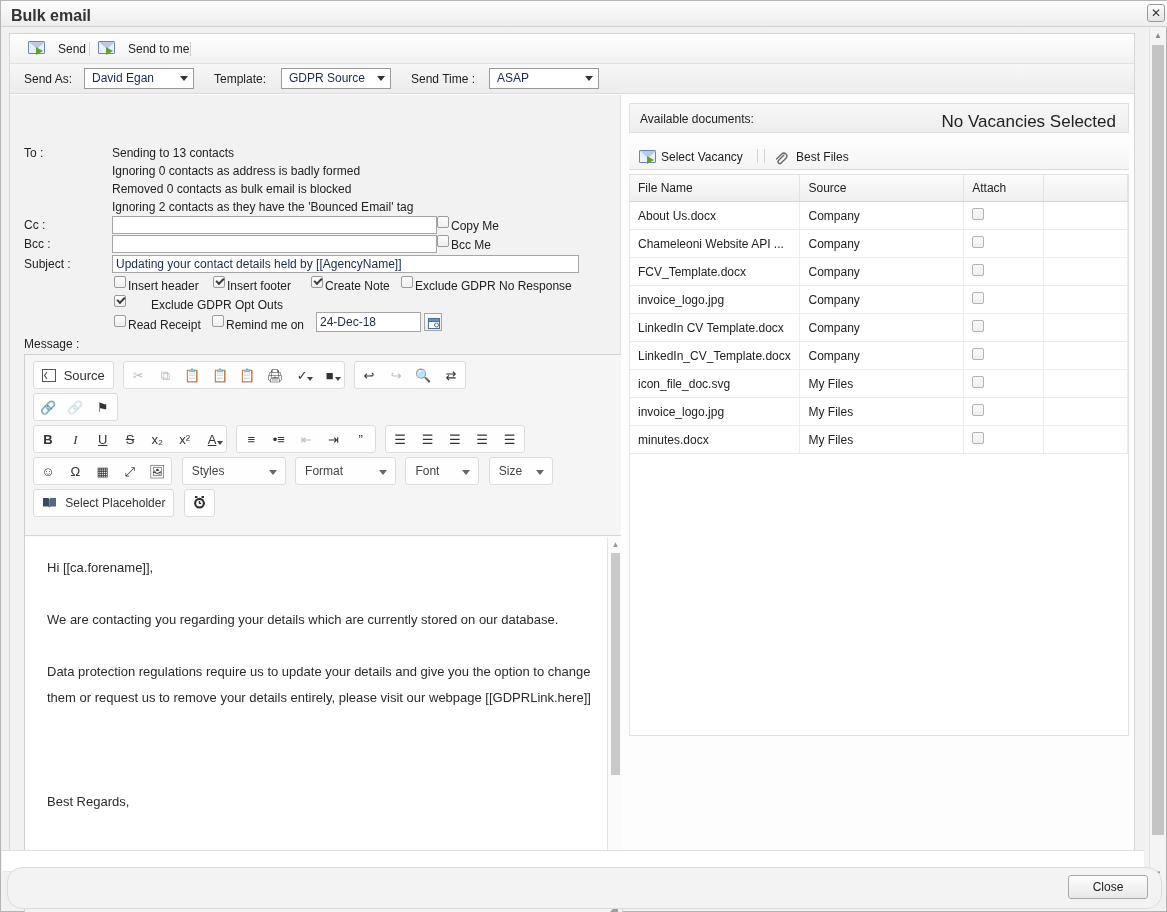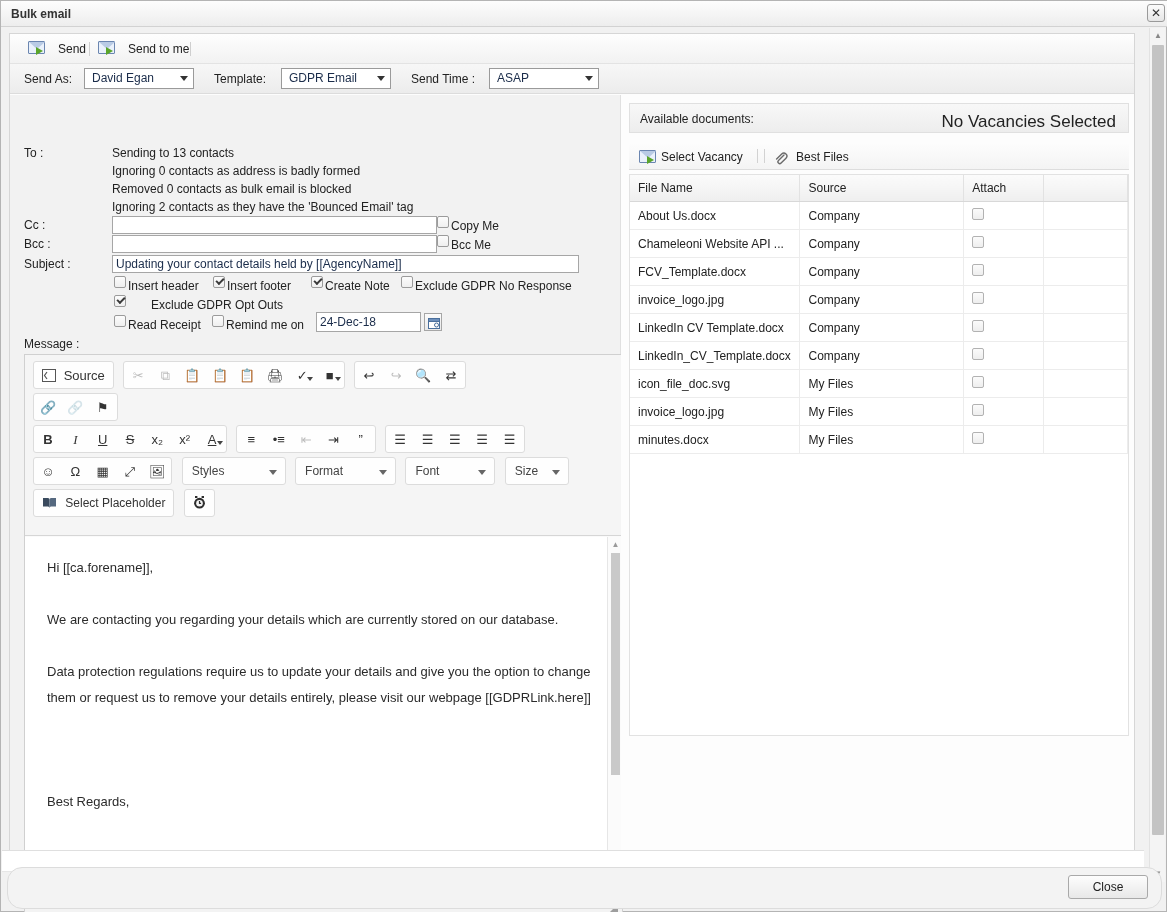--- a/index.html
+++ b/index.html
@@ -21,21 +21,21 @@
     border: 1px solid #b4b4b4;
   }
   #titlebar {
     position: absolute; left: 0; top: 0;
     width: 1167px; height: 26px;
     background: linear-gradient(#fdfdfd, #ededed);
     border-bottom: 1px solid #d2d2d2;
   }
   #titlebar .title {
     position: absolute; left: 10px; top: 6px;
-    font-size: 12px; font-weight: bold; color: #333;
+    font-size: 16px; font-weight: bold; color: #333;
   }
   #close-x {
     position: absolute; right: 3px; top: 3px;
     width: 18px; height: 18px;
     border: 1px solid #9a9a9a;
     border-radius: 3px;
     background: linear-gradient(#fbfbfb, #e6e6e6);
     color: #333; font-size: 12px; line-height: 16px;
     text-align: center; cursor: pointer;
   }
@@ -437,21 +437,21 @@
       </div>
 
       <div id="optbar">
         <div class="opt-label" style="left:14px;">Send As:</div>
         <div class="opt-select" style="left:74px; width:110px;">
           <span>David Egan</span>
           <span class="caret"></span>
         </div>
         <div class="opt-label" style="left:204px;">Template:</div>
         <div class="opt-select" style="left:271px; width:110px;">
-          <span>GDPR Email</span>
+          <span>GDPR Source</span>
           <span class="caret"></span>
         </div>
         <div class="opt-label" style="left:401px;">Send Time :</div>
         <div class="opt-select" style="left:479px; width:110px;">
           <span>ASAP</span>
           <span class="caret"></span>
         </div>
       </div>
 
       <div id="vdivider"></div>
@@ -583,21 +583,21 @@
                 <span class="tb-btn">🖼</span>
               </span>
               <span class="tb-combo" style="width:104px;">
                 <span>Styles</span>
                 <span class="dd"></span>
               </span>
               <span class="tb-combo" style="width:101px;">
                 <span>Format</span>
                 <span class="dd"></span>
               </span>
-              <span class="tb-combo" style="width:90px;">
+              <span class="tb-combo" style="width:74px;">
                 <span>Font</span>
                 <span class="dd"></span>
               </span>
               <span class="tb-combo" style="width:64px;">
                 <span>Size</span>
                 <span class="dd"></span>
               </span>
             </div>
 
             <div class="tb-row">

